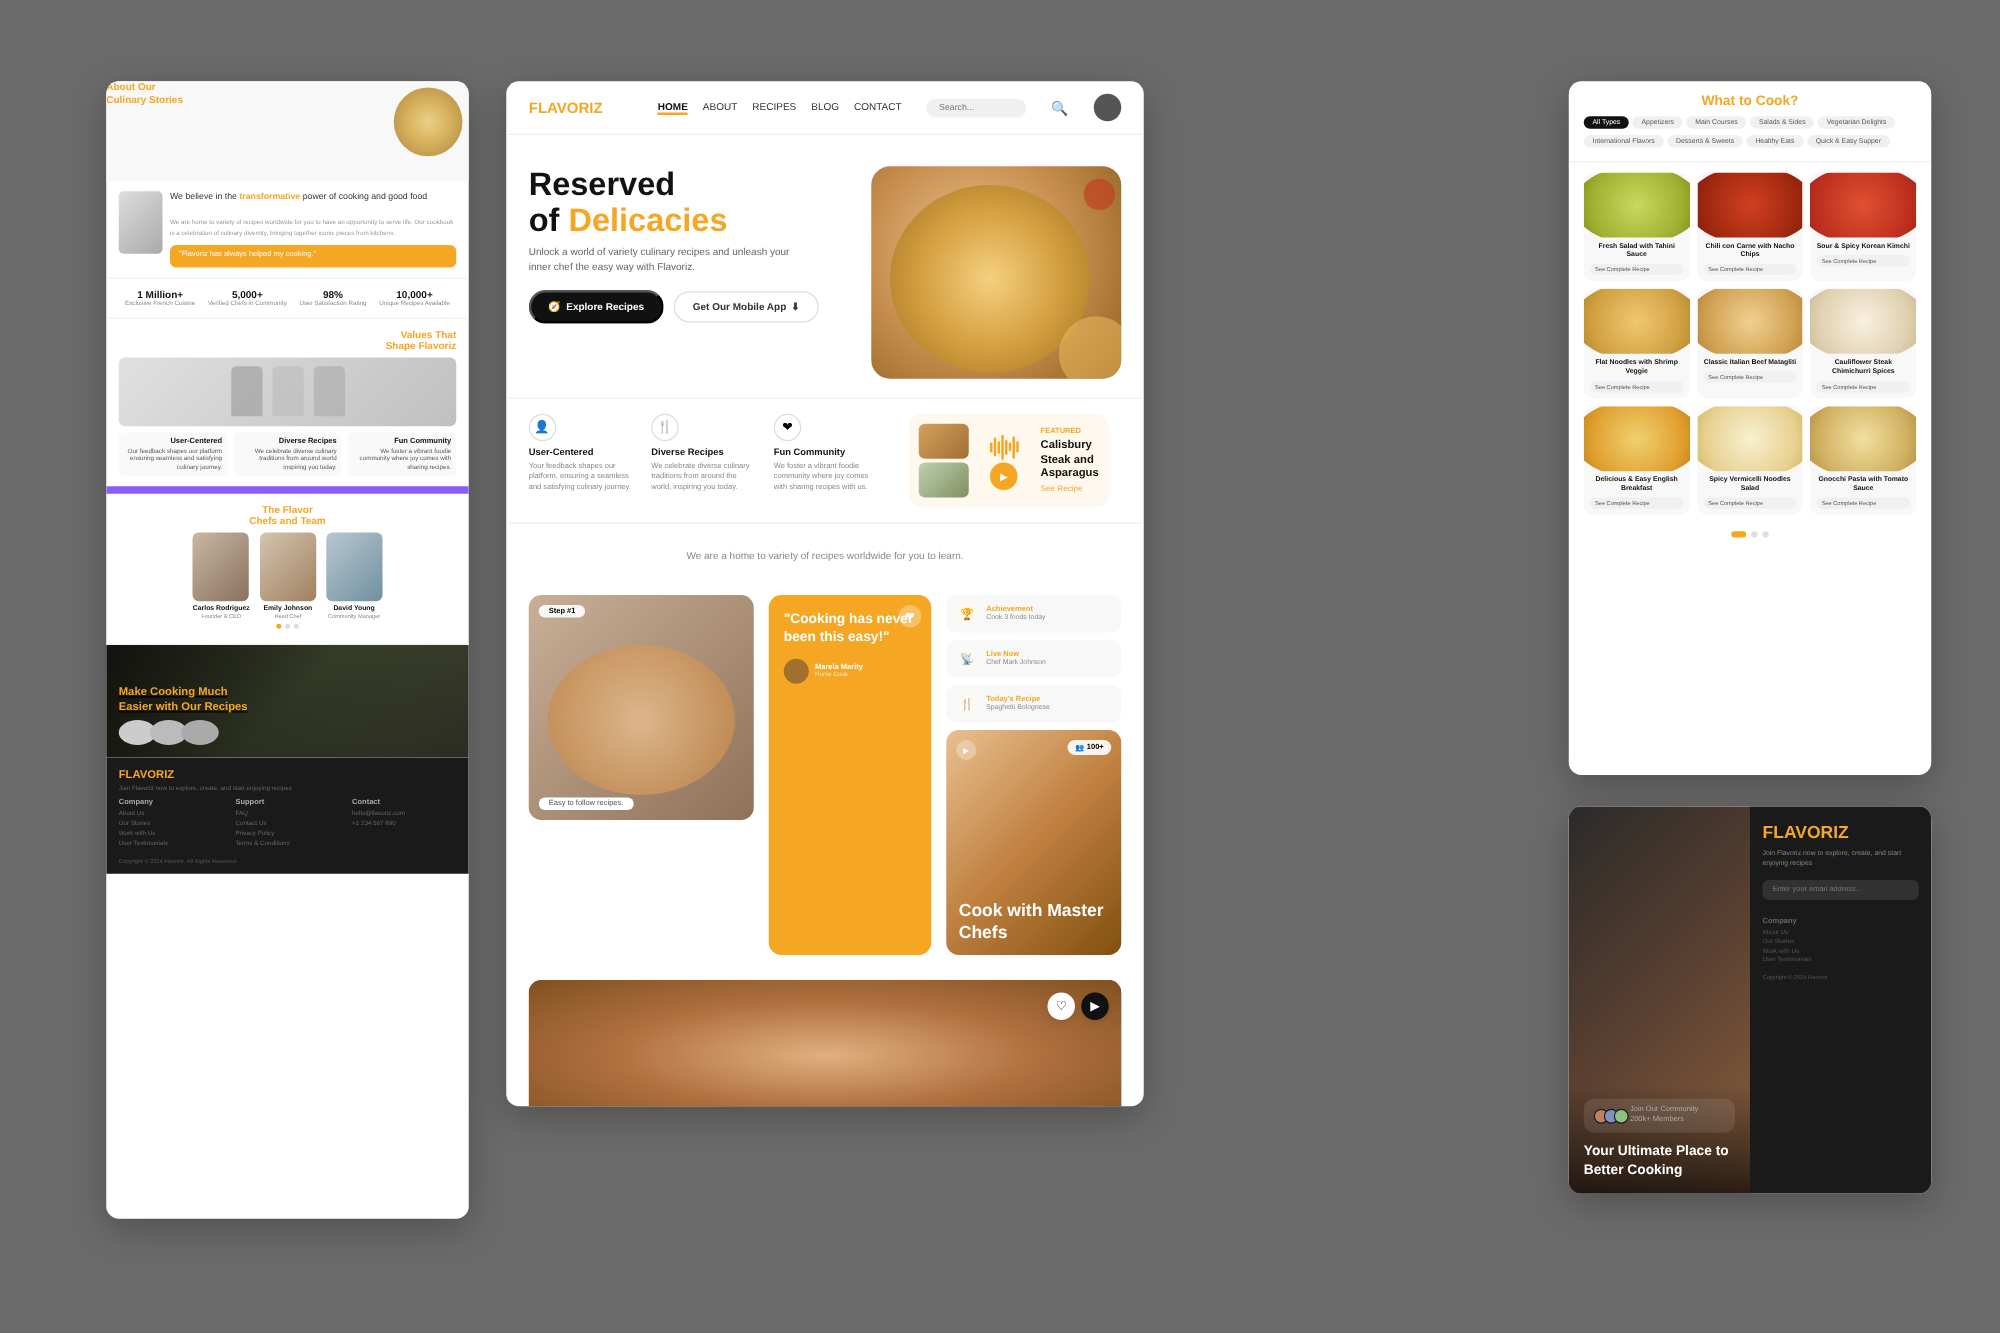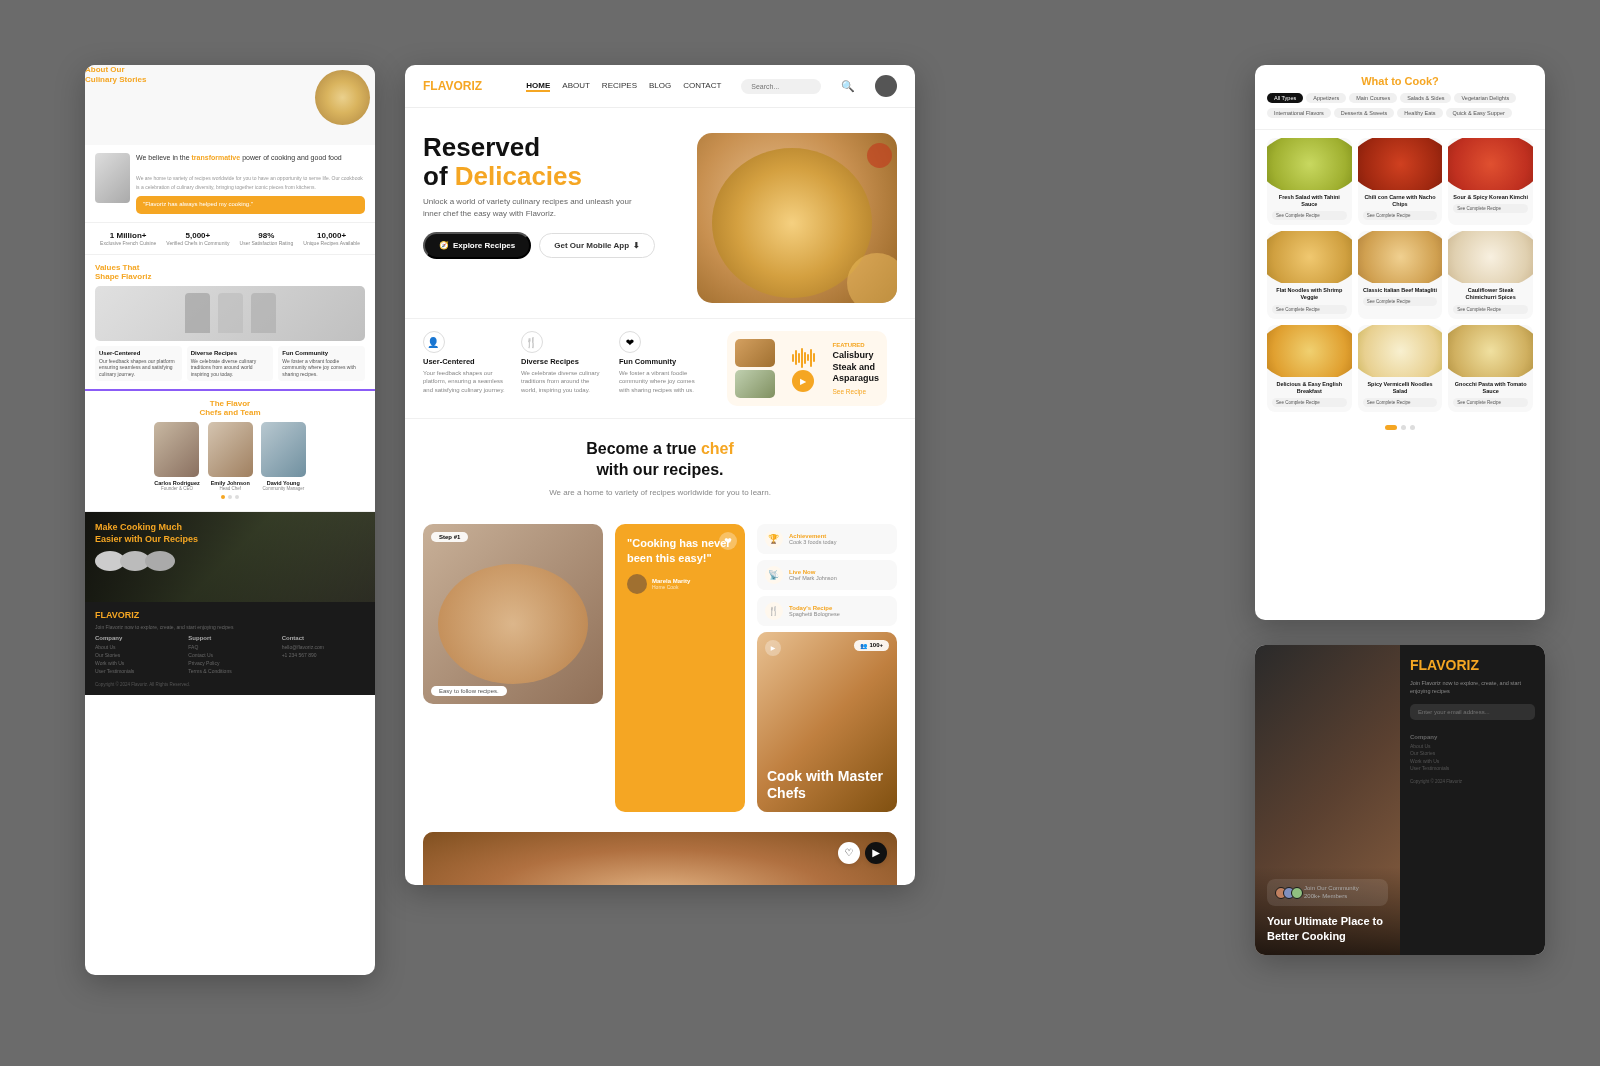--- a/index.html
+++ b/index.html
@@ -119,21 +119,22 @@
       justify-content: space-around;
       padding: 8px 10px;
       border-bottom: 1px solid #f0f0f0;
     }
     .stat-item { text-align: center; }
     .stat-num { font-size: 8px; font-weight: bold; color: #111; }
     .stat-label { font-size: 5px; color: #888; }
 
     .values-section {
       padding: 8px 10px;
-      border-bottom: 2px solid #8b5cf6;
+      border-bottom: 6px solid #8b5cf6;
+      text-align: right;
     }
     .values-title { font-size: 8px; font-weight: bold; color: #111; margin-bottom: 5px; }
     .values-title span { color: #f5a623; }
     .values-img {
       width: 100%;
       height: 55px;
       background: linear-gradient(135deg, #e0e0e0 0%, #c0c0c0 100%);
       border-radius: 5px;
       margin-bottom: 5px;
       position: relative;
@@ -200,22 +201,23 @@
       width: 100%;
       height: 100%;
       background: linear-gradient(135deg, #3a3a3a 0%, #555 50%, #3a3a3a 100%);
       position: relative;
     }
     .cta-overlay {
       position: absolute;
       inset: 0;
       background: linear-gradient(90deg, rgba(0,0,0,0.7) 0%, rgba(0,0,0,0.3) 100%);
       display: flex;
-      align-items: flex-start;
+      align-items: flex-end;
       padding: 10px;
+      text-decoration: underline;
     }
     .cta-text { color: #fff; }
     .cta-text h3 { font-size: 9px; font-weight: bold; line-height: 1.3; }
     .cta-text h3 span { color: #f5a623; }
 
     .footer-left {
       background: #1a1a1a;
       padding: 8px 10px;
     }
     .footer-brand { color: #fff; font-size: 9px; font-weight: bold; margin-bottom: 4px; }
@@ -930,25 +932,20 @@
       </div>
       <div class="featured-info">
         <div class="featured-label">FEATURED</div>
         <div class="featured-title">Calisbury Steak and Asparagus</div>
         <div class="see-recipe">See Recipe</div>
       </div>
     </div>
   </div>
 
   <div class="become-chef">
-    <div class="become-title">
-      <span>Become a true</span>
-      <span class="orange">chef</span><br>
-      <span>with our recipes.</span>
-    </div>
     <div style="font-size:8px;color:#888;line-height:1.5;">We are a home to variety of recipes worldwide for you to learn.</div>
   </div>
 
   <div class="recipes-grid">
 
     <div class="recipe-main">
       <div class="recipe-step-badge">Step #1</div>
       <div class="recipe-easy-badge">Easy to follow recipes.</div>
       <div style="position:absolute;bottom:20px;left:15px;width:150px;height:120px;border-radius:50%;background:radial-gradient(circle,#e8c090 0%,#c08040 100%);opacity:0.8;"></div>
     </div>

